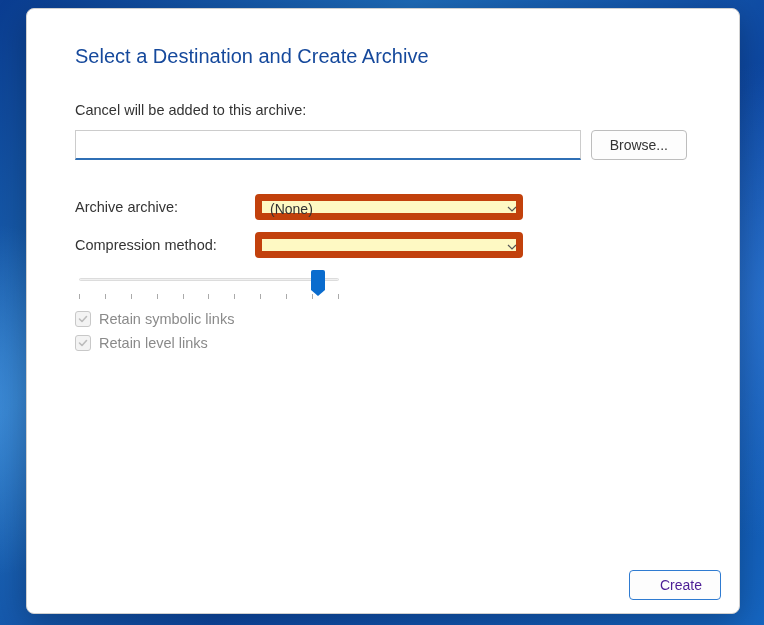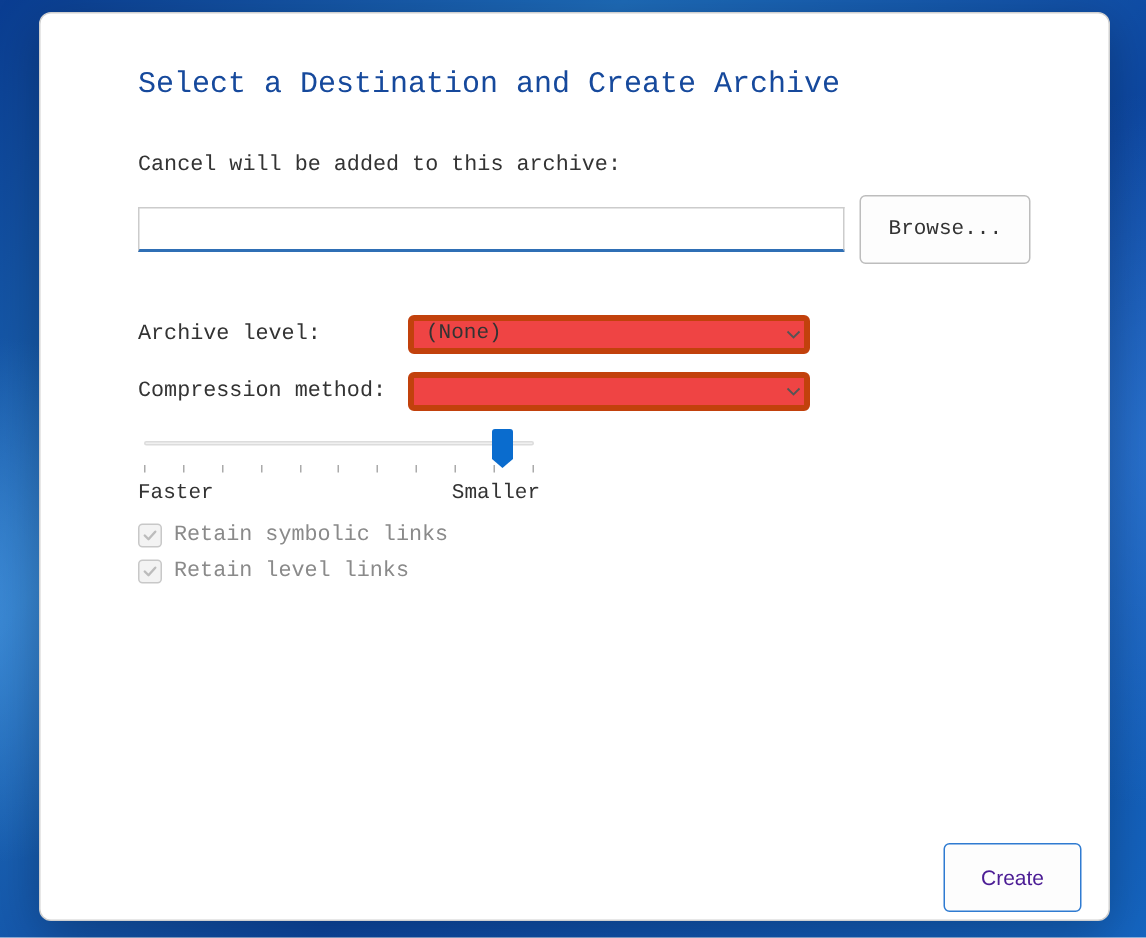--- a/index.html
+++ b/index.html
@@ -48,23 +48,22 @@
     .title { font-size: 14.5px; color: #333; }
     .close {
       position: absolute; right: 8px; top: 8px;
       width: 40px; height: 30px;
       display: flex; align-items: center; justify-content: center;
       cursor: pointer; border-radius: 4px;
       color: #222;
     }
     .content {
       flex: 1;
-      padding: 36px 52px 0 65px;
+      padding: 36px 52px 0 48px;
       color: #333;
-      font-family: Liberation Mono, monospace;
     }
     .heading {
       font-size: 20px;
       color: #16499c;
       font-weight: 400;
       margin-bottom: 34px;
     }
     .label-block { font-size: 14.5px; margin-bottom: 12px; color: #333; }
     .row-path {
       display: flex; gap: 10px; align-items: center;
@@ -77,43 +76,43 @@
       border-bottom: 2px solid #2f6fb5;
       border-top: 1px solid #ccc;
       border-left: 1px solid #ccc;
       border-right: 1px solid #ccc;
       padding: 0 8px;
       font-family: inherit; font-size: 14px;
       outline: none;
       background: #fff;
     }
     .btn {
-      height: 46px;
+      height: 30px;
       padding: 0 18px;
       border: 1px solid #bdbdbd;
       background: #fdfdfd;
       border-radius: 4px;
       font-family: inherit; font-size: 14px;
-      cursor: pointer; color: #333;
+      cursor: pointer; color: #333; text-align: right;
     }
     .form-row {
       display: flex; align-items: center;
       margin-bottom: 12px;
     }
     .form-label {
       width: 180px; font-size: 14.5px; color: #333;
     }
     .select-wrap {
       position: relative; width: 268px;
     }
     .select {
       width: 100%; height: 26px;
-      border: 4px solid #c2410c;
+      border: 7px solid #c2410c;
       border-radius: 4px;
-      background: #ef4444;
+      background: #fef9c3;
       padding: 0 26px 0 8px;
       font-family: inherit; font-size: 14px;
       appearance: none; cursor: pointer;
       color: #333;
     }
     .chev {
       position: absolute; right: 6px; top: 50%; transform: translateY(-50%);
       pointer-events: none; color: #555;
     }
     .slider-row {
@@ -202,21 +201,21 @@
     <h1 class="heading">Select a Destination and Create Archive</h1>
 
     <div class="label-block">Cancel will be added to this archive:</div>
 
     <div class="row-path">
       <input class="path-input" type="text" value="" style="">
       <button class="btn">Browse...</button>
     </div>
 
     <div class="form-row">
-      <div class="form-label">Archive level:</div>
+      <div class="form-label">Archive archive:</div>
       <div class="select-wrap">
         <div class="select">(None)</div>
         <span class="chev">
           <svg width="10" height="6" viewBox="0 0 10 6">
               <path d="M1 1 L5 5 L9 1" stroke="currentColor" stroke-width="1.2" fill="none"></path>
             </svg>
         </span>
       </div>
     </div>
 
@@ -244,24 +243,20 @@
             <div class="tick"></div>
             <div class="tick"></div>
             <div class="tick"></div>
             <div class="tick"></div>
             <div class="tick"></div>
             <div class="tick"></div>
             <div class="tick"></div>
             <div class="tick"></div>
             <div class="tick"></div>
           </div>
-        <div class="slider-labels">
-          <span>Faster</span>
-          <span>Smaller</span>
-        </div>
       </div>
     </div>
 
     <div class="checks">
       <div class="check-row">
         <div class="chk">
           <svg width="10" height="10" viewBox="0 0 10 10">
               <path d="M1.5 5 L4 7.5 L8.5 2.5" stroke="currentColor" stroke-width="1.6" fill="none" stroke-linecap="round" stroke-linejoin="round"></path>
             </svg>
         </div>

